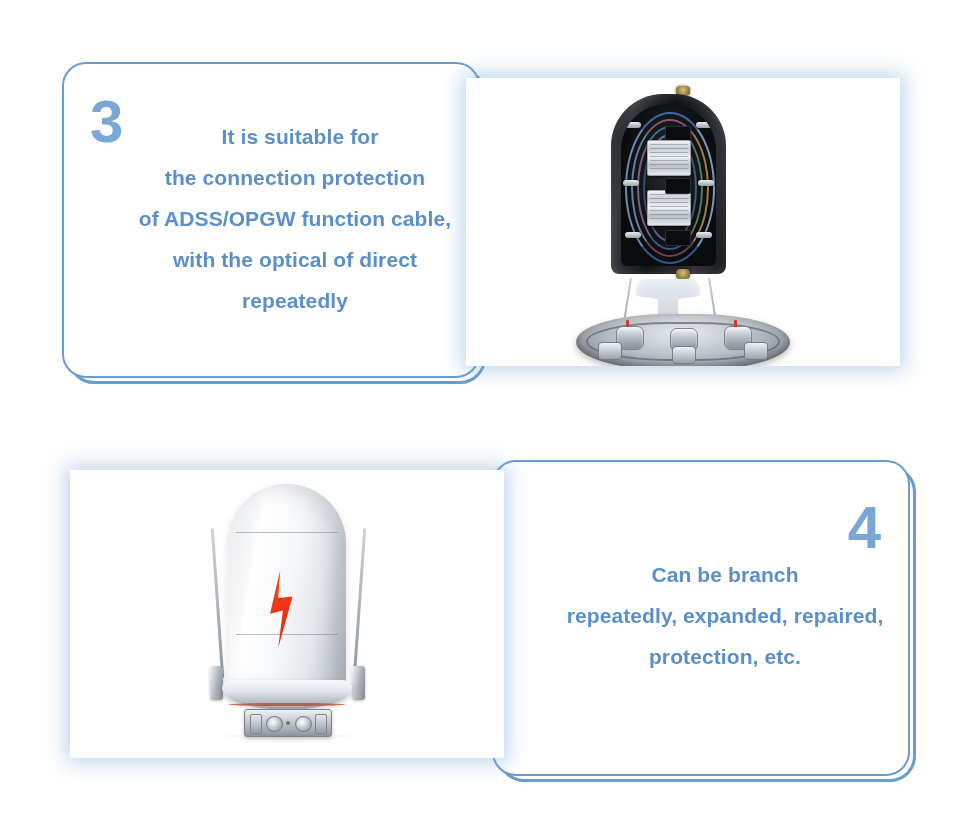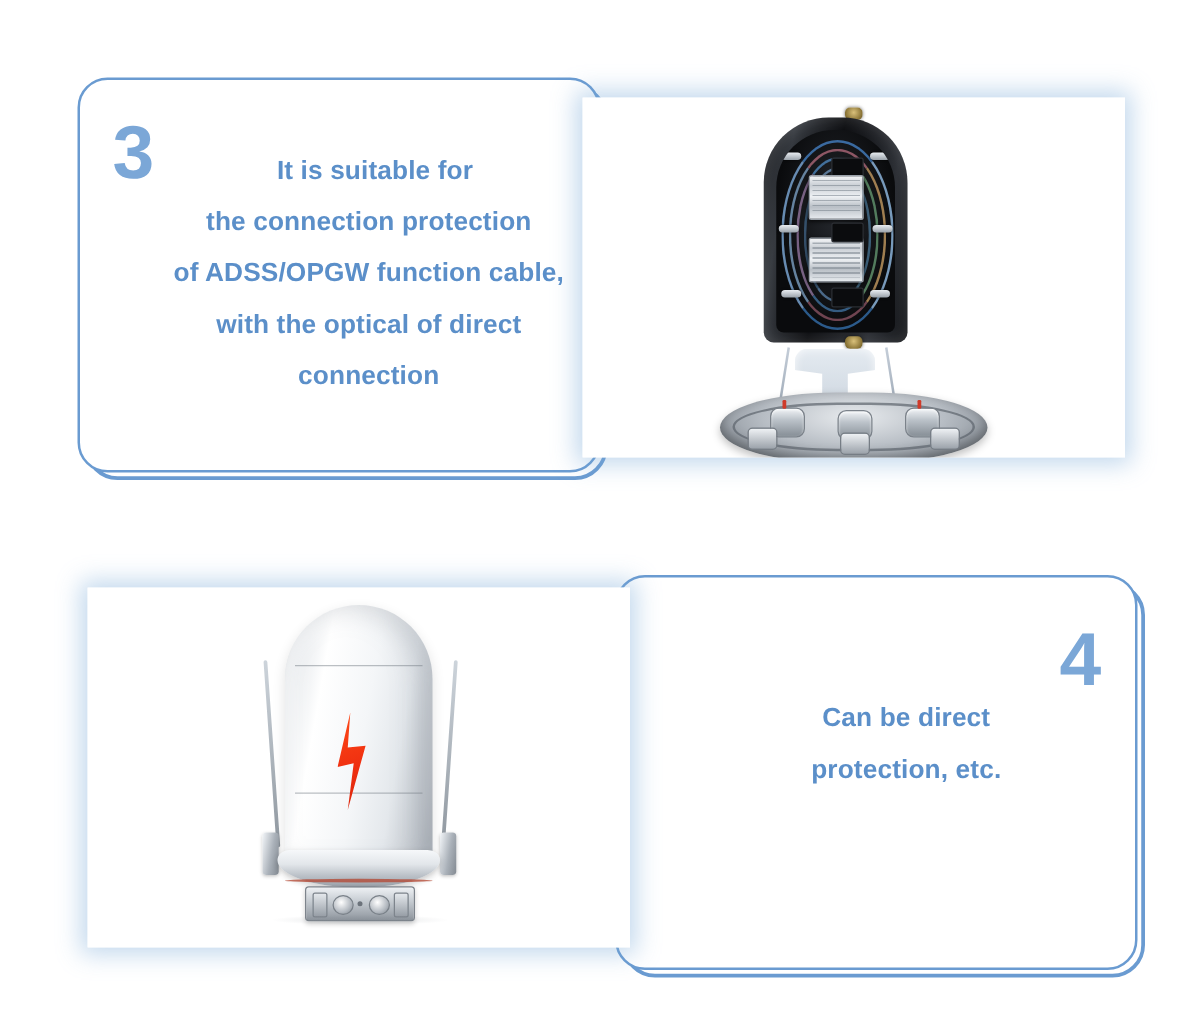--- a/index.html
+++ b/index.html
@@ -367,21 +367,21 @@
   <div class="text-card" style="left:62px; top:62px; width:424px; height:322px;">
     <div class="frame-outer"></div>
     <div class="frame-inner"></div>
     <div class="card-content">
       <span class="big-number" style="left:28px; top:30px;">3</span>
       <div class="card-lines" style="top:54px;">
         <span class="line first-indent">It is suitable for</span>
         <span class="line">the connection protection</span>
         <span class="line">of ADSS/OPGW function cable,</span>
         <span class="line">with the optical of direct</span>
-        <span class="line">connection</span>
+        <span class="line">repeatedly</span>
       </div>
     </div>
   </div>
 
   <div class="image-panel" style="left:466px; top:78px; width:434px; height:288px;">
     <div class="photo-stage">
       <div class="tray-wrap">
 
         <div class="tray-screw" style="top:0px;"></div>
 
@@ -435,21 +435,22 @@
 </div>
 
 <div class="feature-block" style="left:0; top:410px; width:960px; height:410px;">
 
   <div class="text-card" style="left:492px; top:50px; width:424px; height:322px;">
     <div class="frame-outer"></div>
     <div class="frame-inner"></div>
     <div class="card-content">
       <span class="big-number" style="right:30px; top:38px;">4</span>
       <div class="card-lines" style="top:94px;">
-        <span class="line">Can be direct</span>
+        <span class="line">Can be branch</span>
+        <span class="line">repeatedly, expanded, repaired,</span>
         <span class="line">protection, etc.</span>
       </div>
     </div>
   </div>
 
   <div class="image-panel" style="left:70px; top:60px; width:434px; height:288px;">
     <div class="photo-stage">
       <div class="dome-wrap">
 
         <div class="dome-body">

